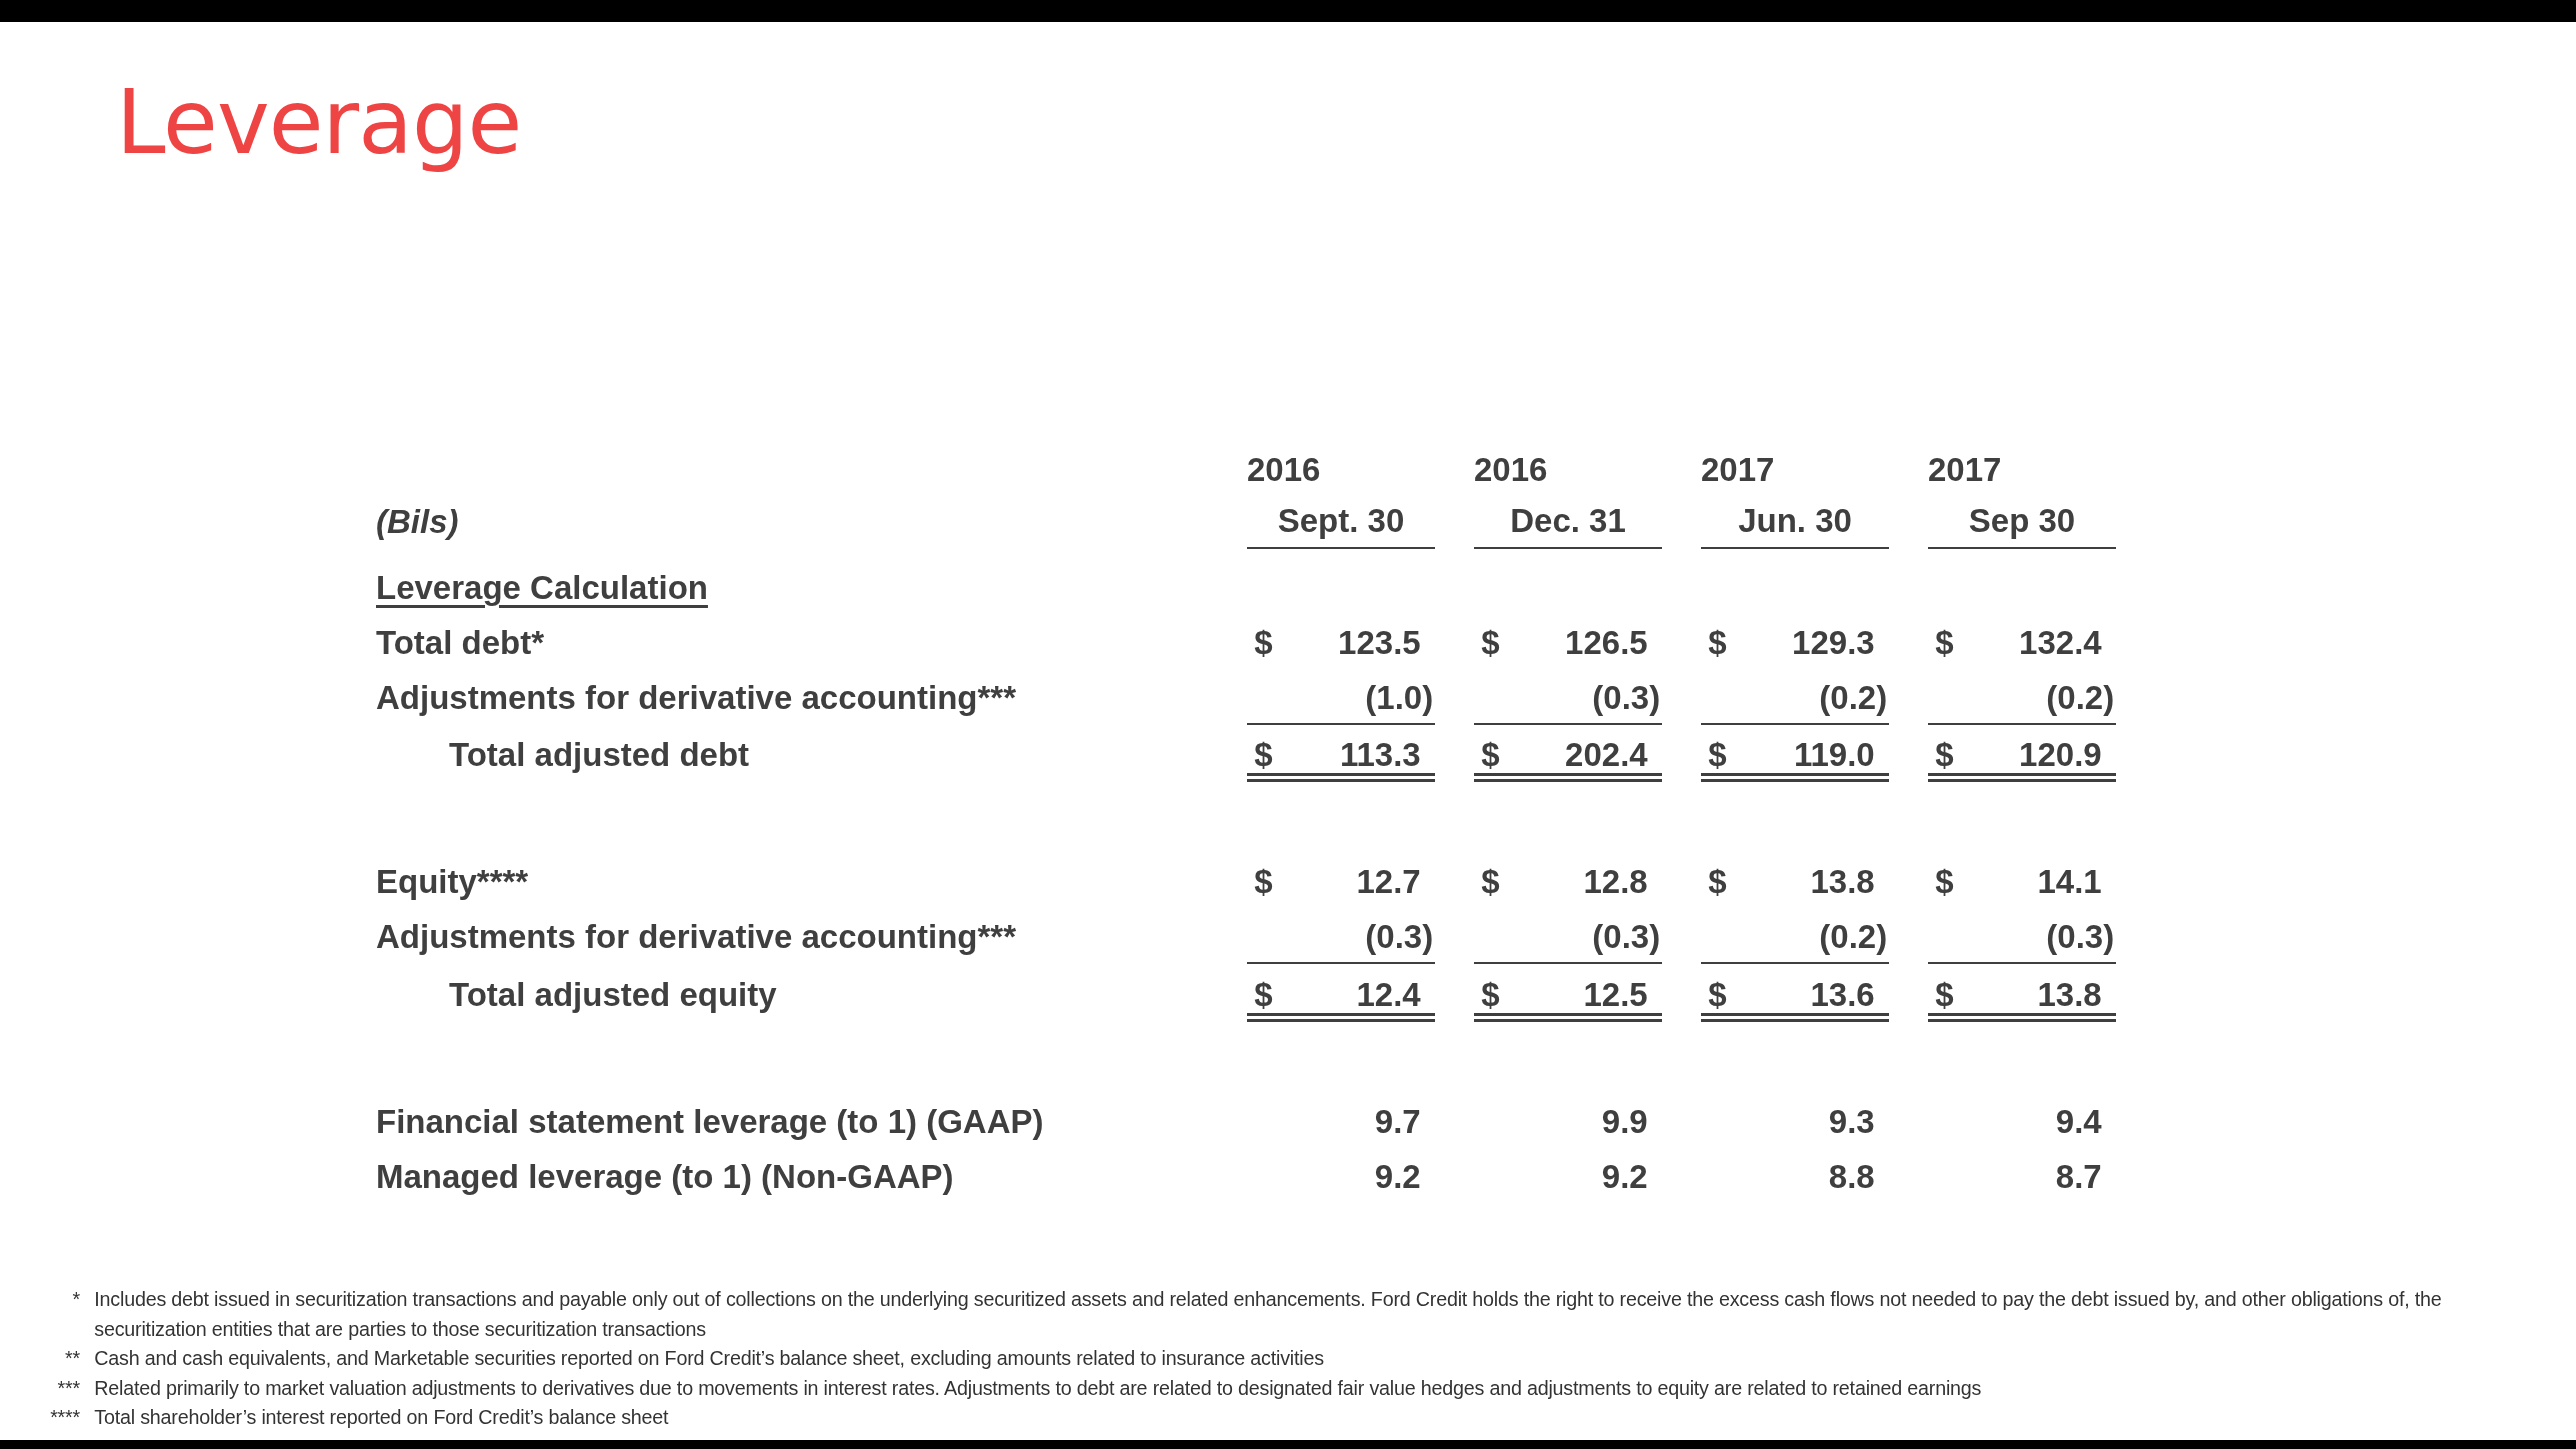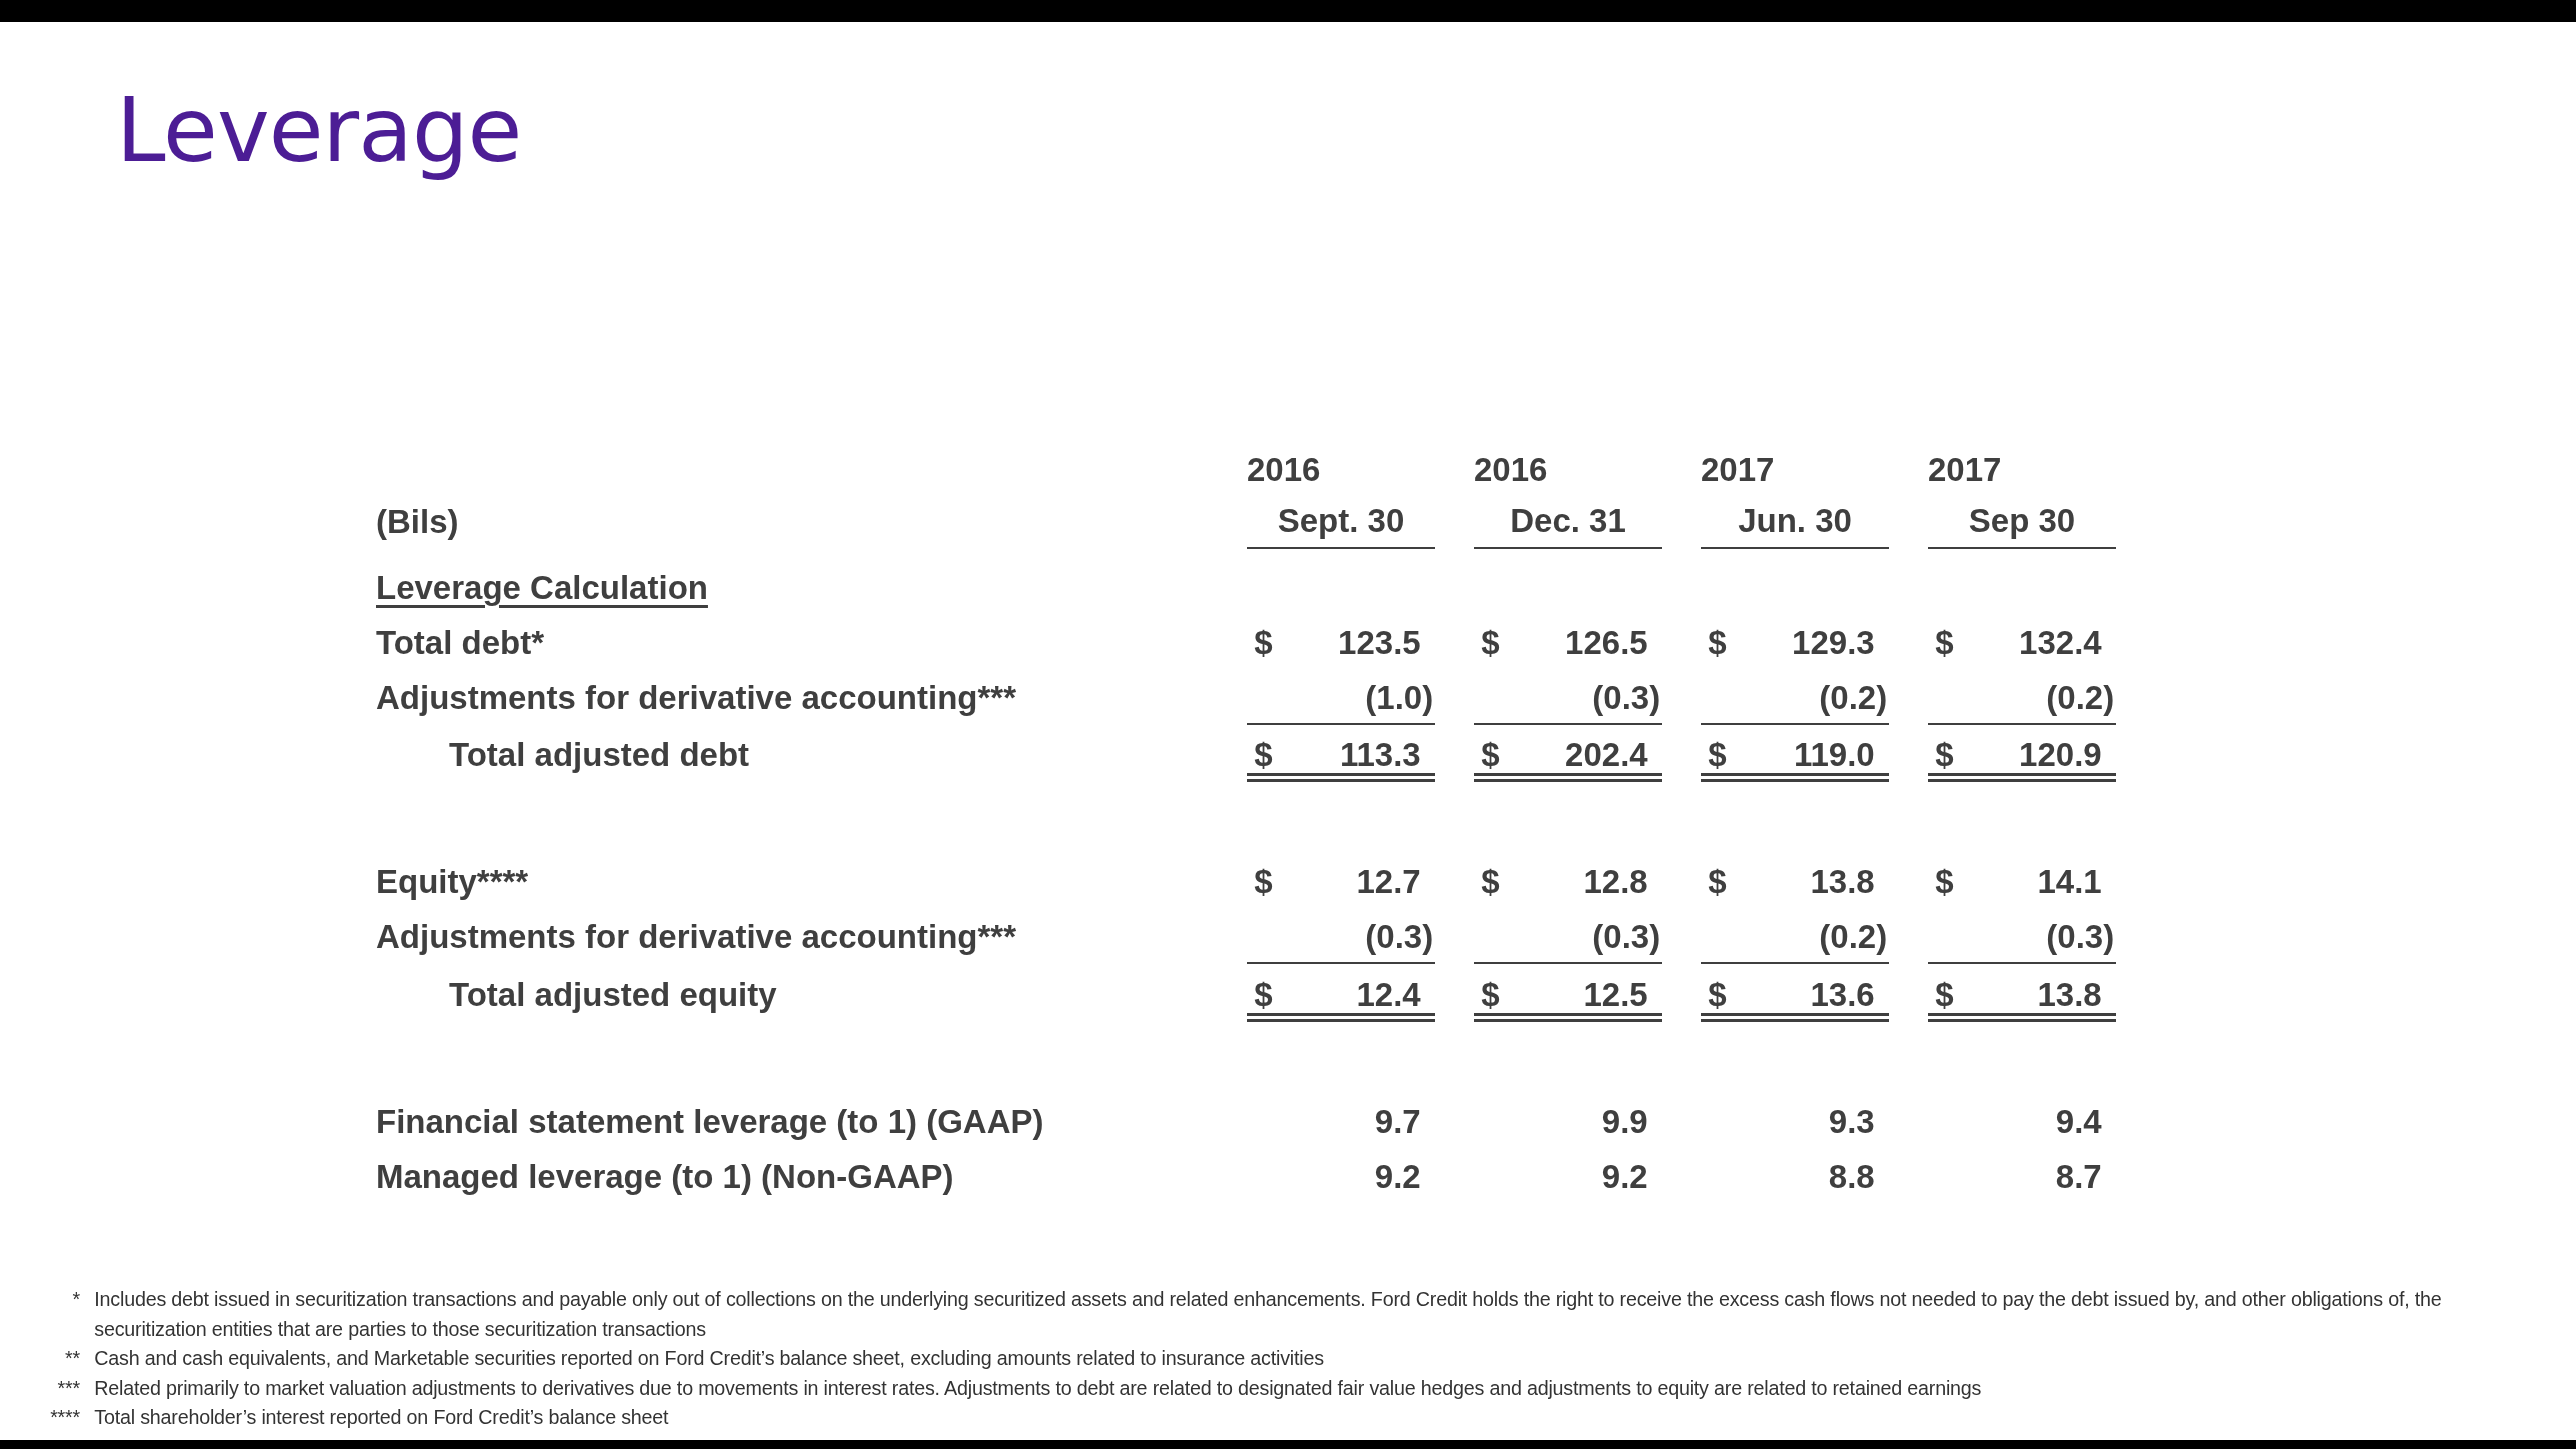--- a/index.html
+++ b/index.html
@@ -16,34 +16,35 @@
     width: 100%; height: 22.4px; background: #000;
   }
   .bottom-bar {
     position: absolute; bottom: 0; left: 0;
     width: 100%; height: 9px; background: #000;
   }
   .title {
     position: absolute; left: 116px; top: 70px;
     font-family: "DejaVu Sans", sans-serif;
     font-size: 89px; font-weight: 500;
-    color: #4c1d95; letter-spacing: -0.9px; margin-top: 8px;
+    color: #ef4444; letter-spacing: -0.9px;
   }
   
   .ltable {
     position: absolute; left: 376px; top: 443px;
     font-size: 33px; font-weight: bold; color: #3f3f3f;
   }
   .grid-row {
     display: grid;
     grid-template-columns: 832px 188px 188px 188px 188px;
     column-gap: 39px;
     align-items: end;
   }
   .unit-label {
+    font-style: italic;
     height: 54px; line-height: 54px;
   }
   .colhead .year { text-align: left; height: 54px; line-height: 54px; }
   .colhead .date {
     text-align: center; height: 52px; line-height: 47px;
     border-bottom: 2.7px solid #3f3f3f;
   }
   .section-row { margin-top: 10.7px; height: 55px; line-height: 55px; }
   .section-label {
     text-decoration: underline;

